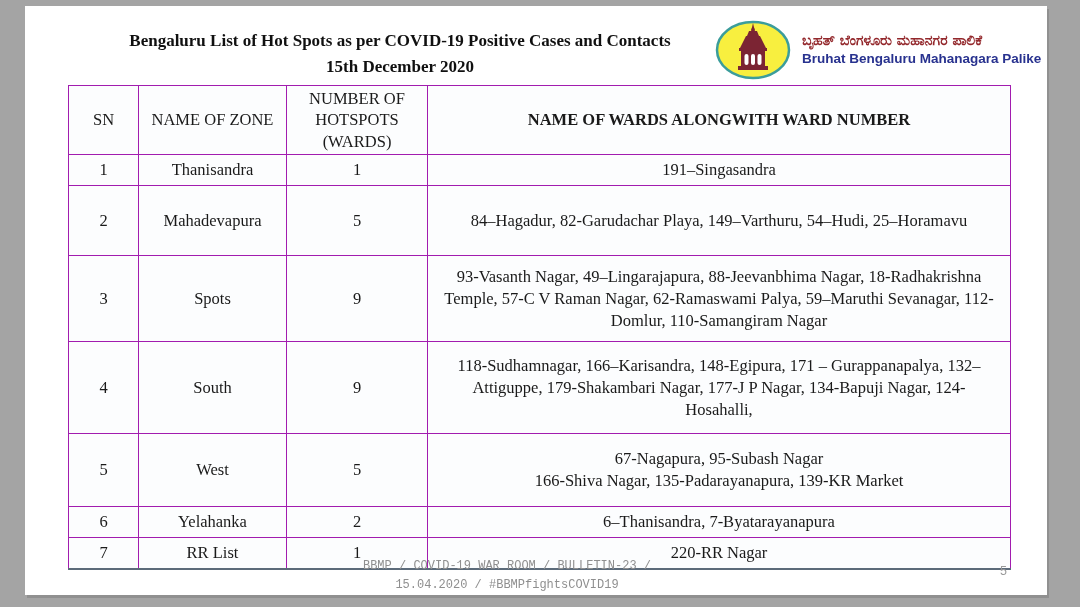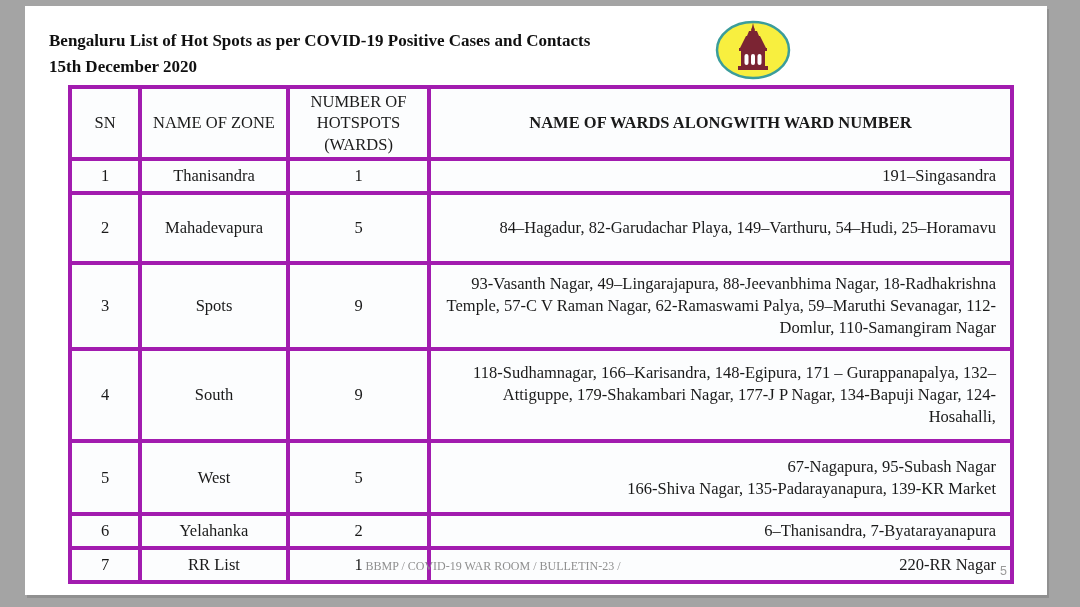--- a/index.html
+++ b/index.html
@@ -13,23 +13,23 @@
   .page {
     position:absolute;
     left:25px; top:6px;
     width:1022px; height:589px;
     background:#ffffff;
     box-shadow:2px 3px 0 rgba(0,0,0,0.12);
   }
   
   .masthead {
     position:absolute;
-    left:24px; top:22px;
+    left:45px; top:22px;
     width:660px;
-    text-align:left;
+    text-align:center;
     font-weight:bold;
     font-size:17px;
     line-height:1.55;
     color:#101010;
     font-family:Liberation Serif, serif;
   }
   .logo {
     position:absolute;
     left:688px; top:12px;
     display:flex;
@@ -53,53 +53,52 @@
     position:absolute;
     left:43px; top:79px;
     width:942px;
     border-collapse:collapse;
     table-layout:fixed;
     font-family:"Liberation Serif", serif;
     color:#1a1a1a;
     border-bottom:2px solid #5c6b7a;
   }
   .hotspots th, .hotspots td {
-    border:4px solid #a21caf;
+    border:1px solid #a21caf;
     background:#fcfdfe;
     text-align:center;
     vertical-align:middle;
     font-size:16.5px;
     padding:2px 8px;
   }
   .hotspots th { font-weight:normal; line-height:1.3; height:68px; }
   .hotspots th.wards-h { font-weight:bold; }
   .col-sn { width:70px; }
   .col-zone { width:148px; }
   .col-hot { width:141px; }
   .col-wards { width:583px; }
   .hotspots td.wards {
     white-space:pre-line;
     line-height:1.33;
     padding:4px 14px;
-    text-align:right;
   }
   tbody tr:nth-child(1) td { height:28px; }
   tbody tr:nth-child(2) td { height:70px; }
   tbody tr:nth-child(3) td { height:86px; }
   tbody tr:nth-child(4) td { height:92px; }
   tbody tr:nth-child(5) td { height:73px; }
   tbody tr:nth-child(6) td { height:25px; }
   tbody tr:nth-child(7) td { height:24px; }
   
   .footer {
     position:absolute;
-    left:258px; top:551px;
+    left:272px; top:551px;
     width:420px;
     text-align:center;
-    font-family:Liberation Serif, serif;
+    font-family:Liberation Mono, monospace;
     font-size:12px;
     line-height:1.55;
     color:#8f8f8f;
   }
   .page-num {
     position:absolute;
     left:975px; top:558px;
     font-family:"Liberation Sans", sans-serif;
     font-size:12.5px;
     color:#9a9a9a;
@@ -129,20 +128,24 @@
           <rect x="28" y="33" width="24" height="15"></rect>
           <rect x="25" y="48" width="30" height="4"></rect>
         </g>
         <g fill="#ffffff">
           <rect x="31.5" y="36" width="4" height="11" rx="2"></rect>
           <rect x="38" y="36" width="4" height="11" rx="2"></rect>
           <rect x="44.5" y="36" width="4" height="11" rx="2"></rect>
         </g>
       </svg>
     </span>
+    <span class="logo-text">
+      <span class="logo-kannada">ಬೃಹತ್ ಬೆಂಗಳೂರು ಮಹಾನಗರ ಪಾಲಿಕೆ</span>
+      <span class="logo-english">Bruhat Bengaluru Mahanagara Palike</span>
+    </span>
   </div>
 
   <table class="hotspots">
     <colgroup>
       <col class="col-sn">
         <col class="col-zone">
         <col class="col-hot">
         <col class="col-wards">
     </colgroup>
     <thead>
@@ -195,17 +198,18 @@
         <td>7</td>
         <td>RR List</td>
         <td>1</td>
         <td class="wards">220-RR Nagar</td>
       </tr>
     </tbody>
   </table>
 
   <div class="footer">
     <div>BBMP / COVID-19 WAR ROOM / BULLETIN-23 /</div>
+    <div>15.04.2020 / #BBMPfightsCOVID19</div>
   </div>
 
   <div class="page-num">5</div>
 
 </div>
 
 </body></html>

